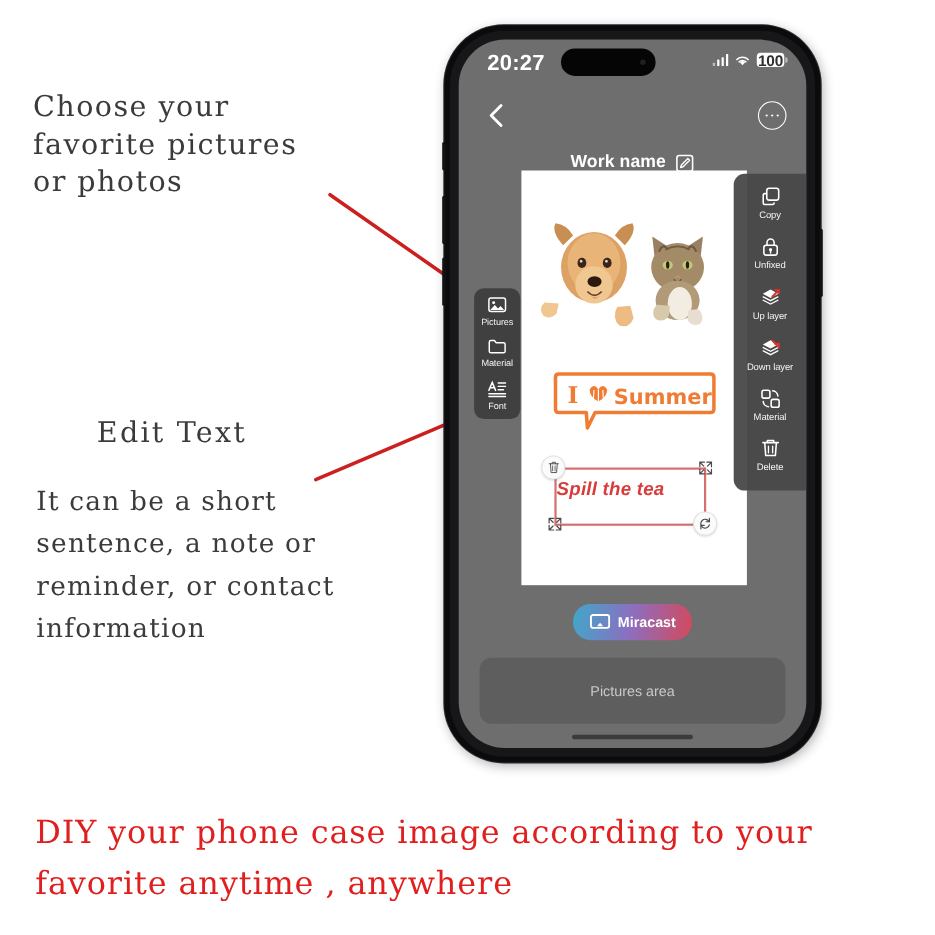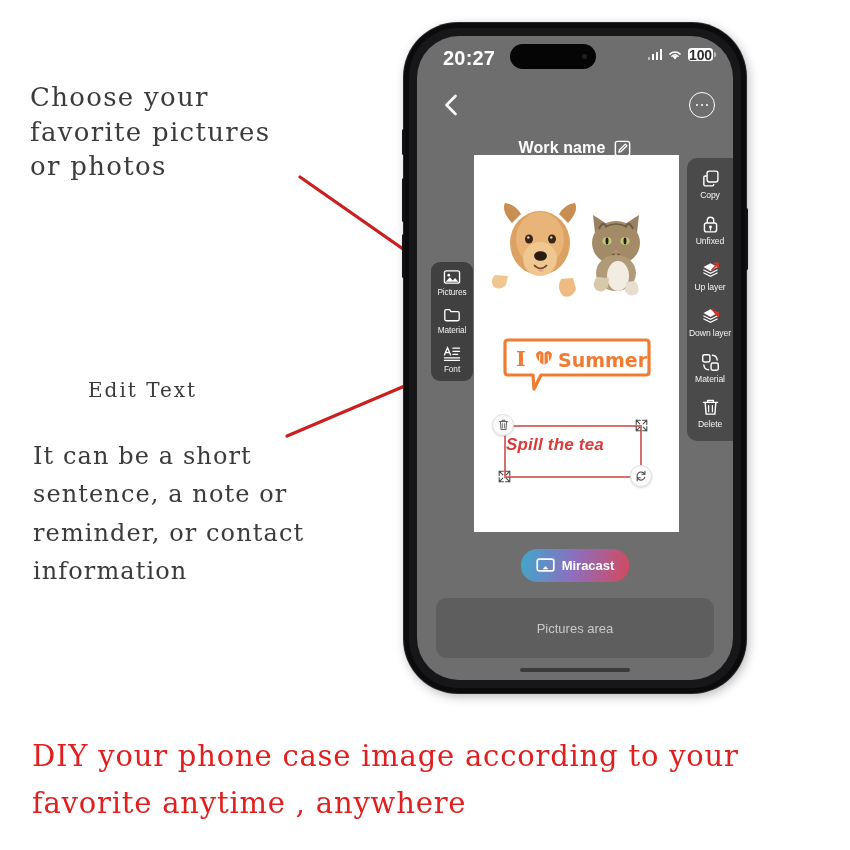--- a/index.html
+++ b/index.html
@@ -32,21 +32,21 @@
   #anno-choose {
     left: 30px;
     top: 80px;
     width: 360px;
     font-size: 26px;
   }
 
   #anno-edit-title {
     left: 88px;
     top: 377px;
-    font-size: 20px;
+    font-size: 26px;
     letter-spacing: 2px;
   }
 
   #anno-edit-body {
     left: 33px;
     top: 437px;
     width: 350px;
     font-size: 24px;
     letter-spacing: 1.1px;
     line-height: 1.6;
@@ -322,24 +322,24 @@
     letter-spacing: -0.1px;
     text-align: center;
     line-height: 1.12;
   }
 
   
   #right-rail {
     position: absolute;
     right: 0px;
     top: 122px;
-    width: 46px;
+    width: 66px;
     background: rgba(72,72,72,.95);
     border-radius: 10px 0 0 10px;
-    padding: 11px 0 11px;
+    padding: 11px 0 16px;
     display: flex;
     flex-direction: column;
     align-items: center;
     gap: 14px;
   }
   .rail2-item {
     display: flex;
     flex-direction: column;
     align-items: center;
     gap: 3px;

